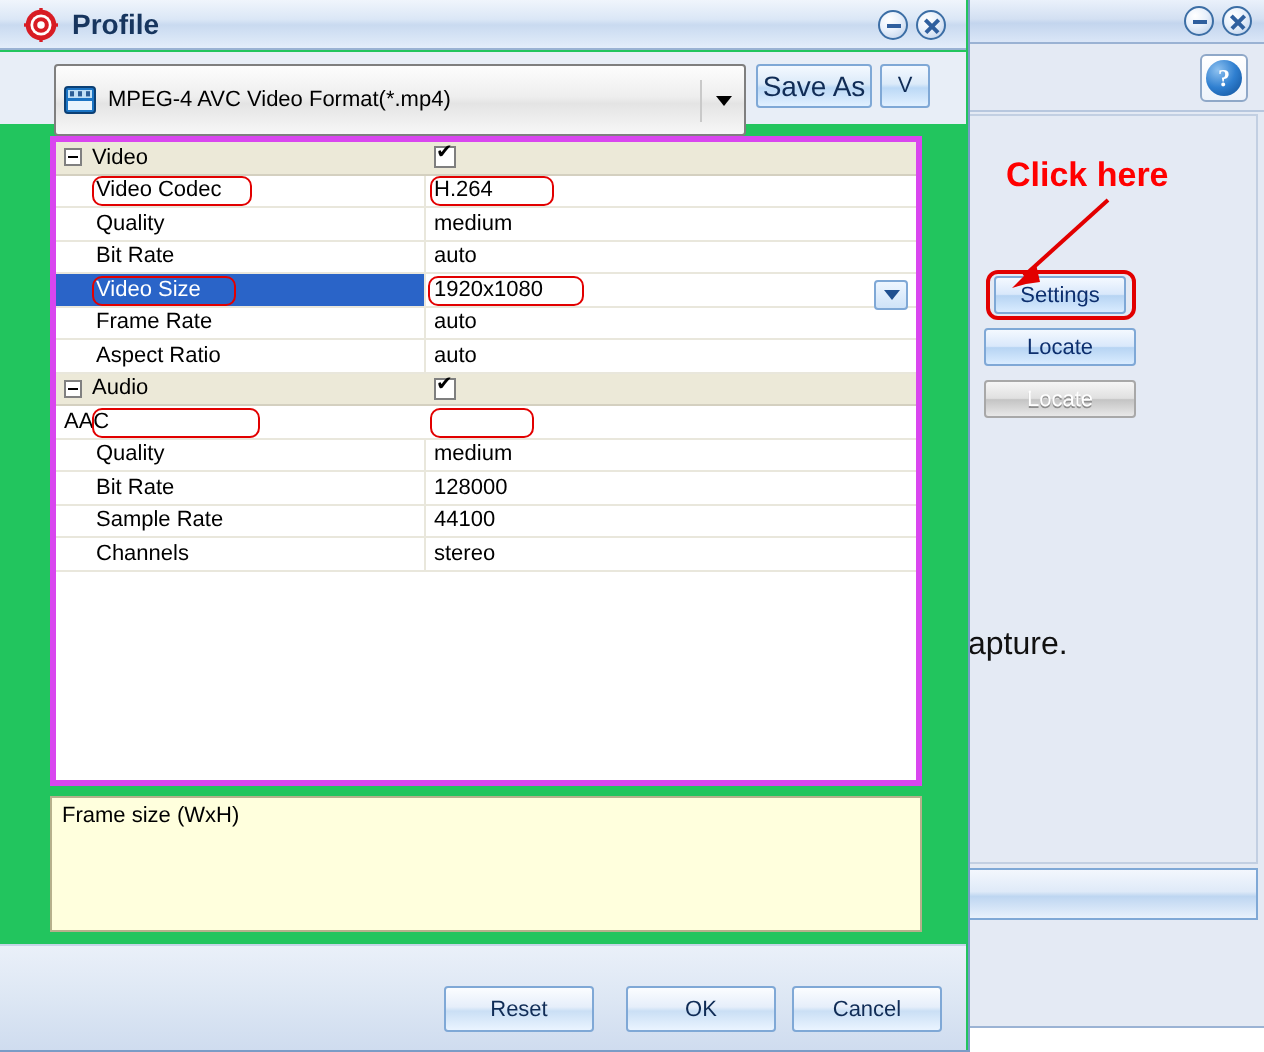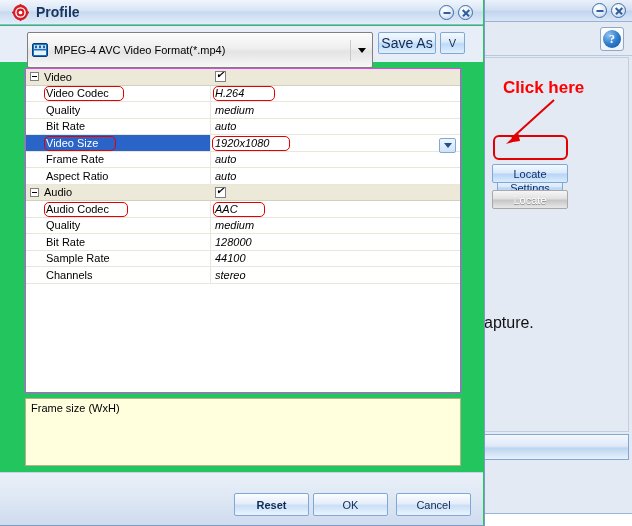--- a/index.html
+++ b/index.html
@@ -73,21 +73,21 @@
   #bg-content{
     position:absolute; left:484px; top:57px; width:145px; height:375px;
     background:#e4eaf4;
     border:1px solid #c2cfe2;
   }
   #bg-btn-settings{
     position:absolute; left:497px; top:138px; width:66px; height:19px;
     background:linear-gradient(to bottom,#f4f9ff 0%,#d9e8fb 48%,#b7d4f3 52%,#d9ecff 100%);
     border:1px solid #7fa8d6; border-radius:2px;
     color:#0d2f6e; font-size:11px;
-    display:flex; align-items:center; justify-content:center;margin-top:40px;
+    display:flex; align-items:center; justify-content:center;
   }
   #settings-hl{
     position:absolute; left:493px; top:135px; width:75px; height:25px;
     border:2px solid #e20000; border-radius:6px;
   }
   #bg-btn-locate{
     position:absolute; left:492px; top:164px; width:76px; height:19px;
     background:linear-gradient(to bottom,#f4f9ff 0%,#d9e8fb 48%,#b7d4f3 52%,#d9ecff 100%);
     border:1px solid #7fa8d6; border-radius:2px;
     color:#0d2f6e; font-size:11px;
@@ -176,38 +176,38 @@
     background:linear-gradient(to bottom,#f4f9ff 0%,#dbeaf9 45%,#bcd9f6 55%,#e1f0ff 100%);
     border:1px solid #7fa8d6; border-radius:2px;
     display:flex; align-items:center; justify-content:center;
     font-size:11px; color:#102c56;
   }
 
   
   #grid{
     position:absolute; left:25px; top:68px; width:436px; height:325px;
     background:#ffffff;
-    border:1px solid #d946ef;
+    border:3px solid #d946ef;
     overflow:hidden;
   }
   .grow{
     position:relative; height:16.5px; display:flex; align-items:center;
     border-bottom:1px solid #e9e7dc;
   }
   .grow.group{ background:#ece9d8; border-bottom:1px solid #d4d0c0; }
   .grow.selected .cell-name{ background:#2a64c8; color:#ffffff; }
   .cell-name{
     width:185px; height:100%; display:flex; align-items:center;
     padding-left:4px; color:#000; white-space:nowrap; overflow:hidden;
     border-right:1px solid #e9e7dc;
   }
   .grow.group .cell-name{ border-right:none; }
   .cell-val{
     flex:1 1 auto; height:100%; display:flex; align-items:center;
-    padding-left:4px; color:#000; white-space:nowrap; position:relative;font-style:italic;
+    padding-left:4px; color:#000; white-space:nowrap; position:relative;
   }
   .indent{ padding-left:20px; }
   .expander{
     width:9px; height:9px; border:1px solid #808080; background:#fff;
     margin-right:5px; position:relative; flex:0 0 auto;
   }
   .expander::before{
     content:""; position:absolute; left:1px; top:3px; width:5px; height:1px; background:#000;
   }
   .chk{
@@ -246,21 +246,21 @@
     background:linear-gradient(to bottom,#eaf0f9 0%,#dde7f4 50%,#cfdcef 100%);
     border-top:1px solid #c6d4e7;
   }
   .dbtn{
     position:absolute; top:20px; width:75px; height:23px;
     background:linear-gradient(to bottom,#fbfdff 0%,#e6eefa 45%,#cadff5 55%,#eaf4ff 100%);
     border:1px solid #7fa8d6; border-radius:2px;
     display:flex; align-items:center; justify-content:center;
     font-size:11px; color:#102c56;
   }
-  #btn-reset{ left:234px;font-weight:bold; }
+  #btn-reset{ left:222px; }
   #btn-ok{ left:313px; }
   #btn-cancel{ left:396px; }
 </style>
 </head>
 <body>
 
 <div id="bg-window"></div>
 
 <div id="bg-titlebar">
   <div class="winbtns">
@@ -393,21 +393,20 @@
       <div class="cell-name">
         <span class="expander"></span>
         <span>Audio</span>
       </div>
       <div class="cell-val">
         <span class="chk"></span>
       </div>
     </div>
 
     <div class="grow">
-      <div class="cell-name indent">Audio Codec</div>
       <div class="cell-val">AAC</div>
       <div class="redbox" style="left:18px;top:0.5px;width:84px;height:15px;"></div>
       <div class="redbox" style="left:187px;top:0.5px;width:52px;height:15px;"></div>
     </div>
 
     <div class="grow">
       <div class="cell-name indent">Quality</div>
       <div class="cell-val">medium</div>
     </div>
 

